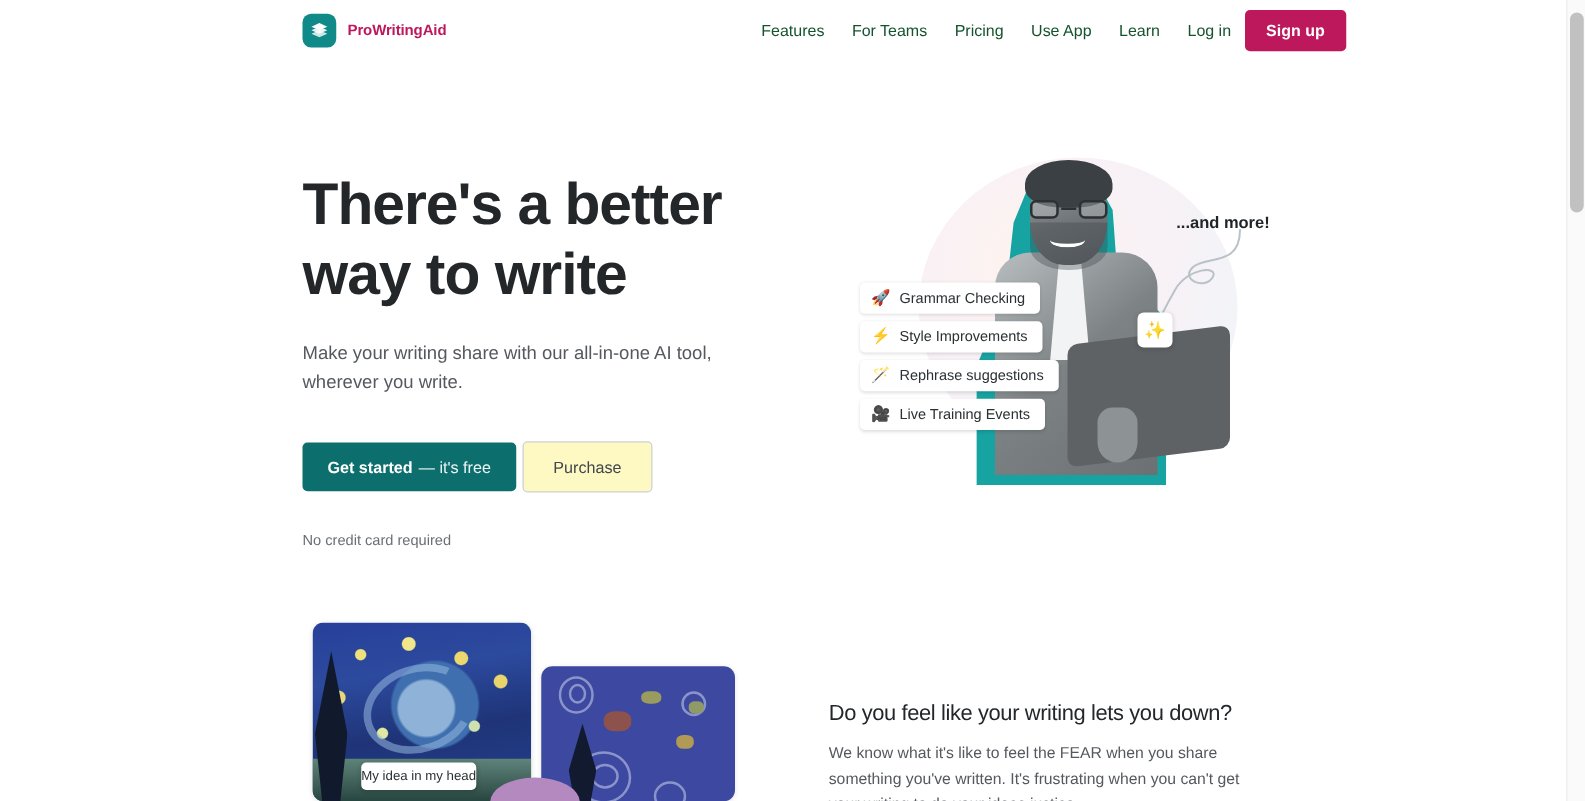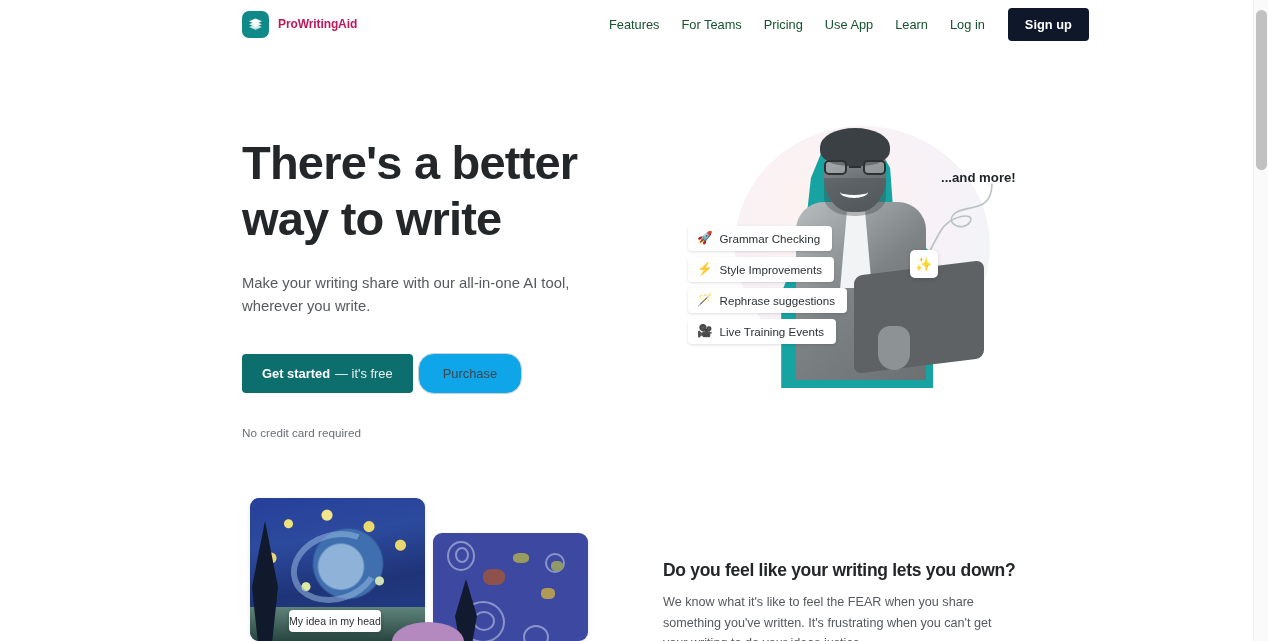--- a/index.html
+++ b/index.html
@@ -80,22 +80,22 @@
     gap: 0;
   }
   .nav a {
     font-size: 12.8px;
     color: #14532d;
     text-decoration: none;
     padding: 6px 11px;
     white-space: nowrap;
   }
   .signup-btn {
-    margin-left: 12px;
-    background: #0f172a;
+    margin-left: 0;
+    background: #be185d;
     color: #ffffff !important;
     font-size: 12.8px;
     font-weight: bold;
     border-radius: 4px;
     padding: 9px 17px !important;
     border: none;
     cursor: pointer;
     font-family: "Liberation Sans", sans-serif;
     white-space: nowrap;
   }
@@ -135,24 +135,24 @@
     border-radius: 4px;
     padding: 12px 20px;
     font-size: 12.9px;
     cursor: pointer;
     font-family: "Liberation Sans", sans-serif;
     white-space: nowrap;
   }
   .btn-primary b { font-weight: bold; }
   .btn-primary .free { font-weight: normal; opacity: .92; margin-left: 5px; }
   .btn-outline {
-    background: #0ea5e9;
+    background: #fef9c3;
     color: #41474d;
     border: 1px solid #ccd1d4;
-    border-radius: 16px;
+    border-radius: 4px;
     padding: 12px 24px;
     font-size: 12.9px;
     cursor: pointer;
     font-family: "Liberation Sans", sans-serif;
     white-space: nowrap;
   }
   .no-card {
     margin-top: 32px;
     font-size: 11.7px;
     color: #6a6f74;
@@ -417,21 +417,21 @@
     clip-path: polygon(50% 0%, 100% 60%, 80% 100%, 20% 100%, 0% 60%);
   }
 
   .lower-text {
     position: absolute;
     top: 560px; left: 663px;
     width: 350px;
   }
   .lower-title {
     font-size: 17.5px;
-    font-weight: bold;
+    font-weight: normal;
     color: #23272a;
     letter-spacing: -0.3px;
     white-space: nowrap;
   }
   .lower-body {
     margin-top: 11px;
     font-size: 12.6px;
     line-height: 20.5px;
     color: #55595e;
     width: 345px;

